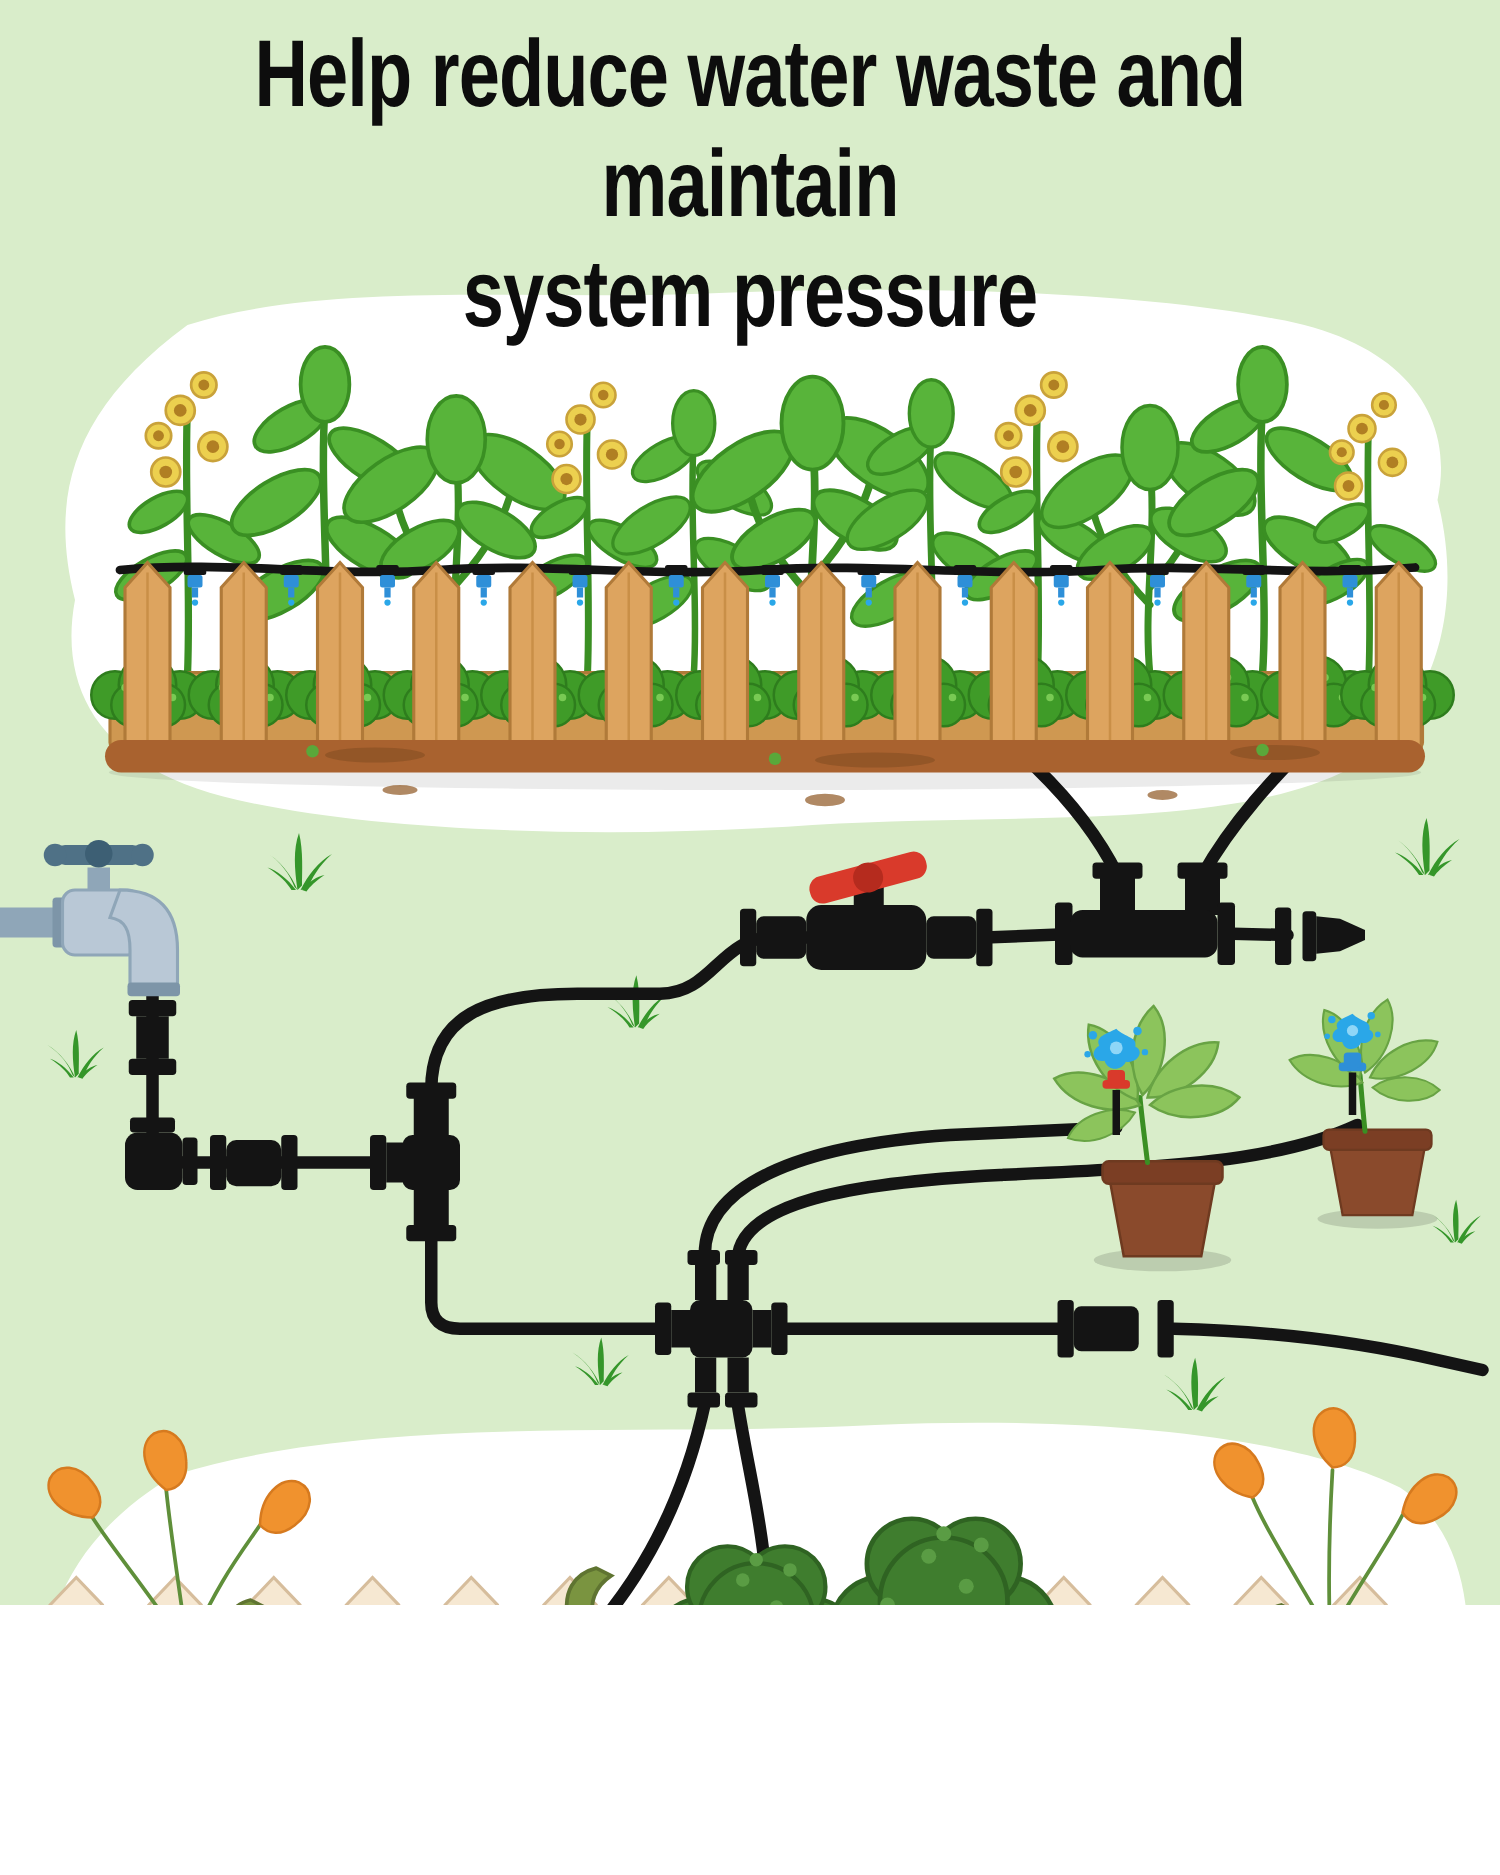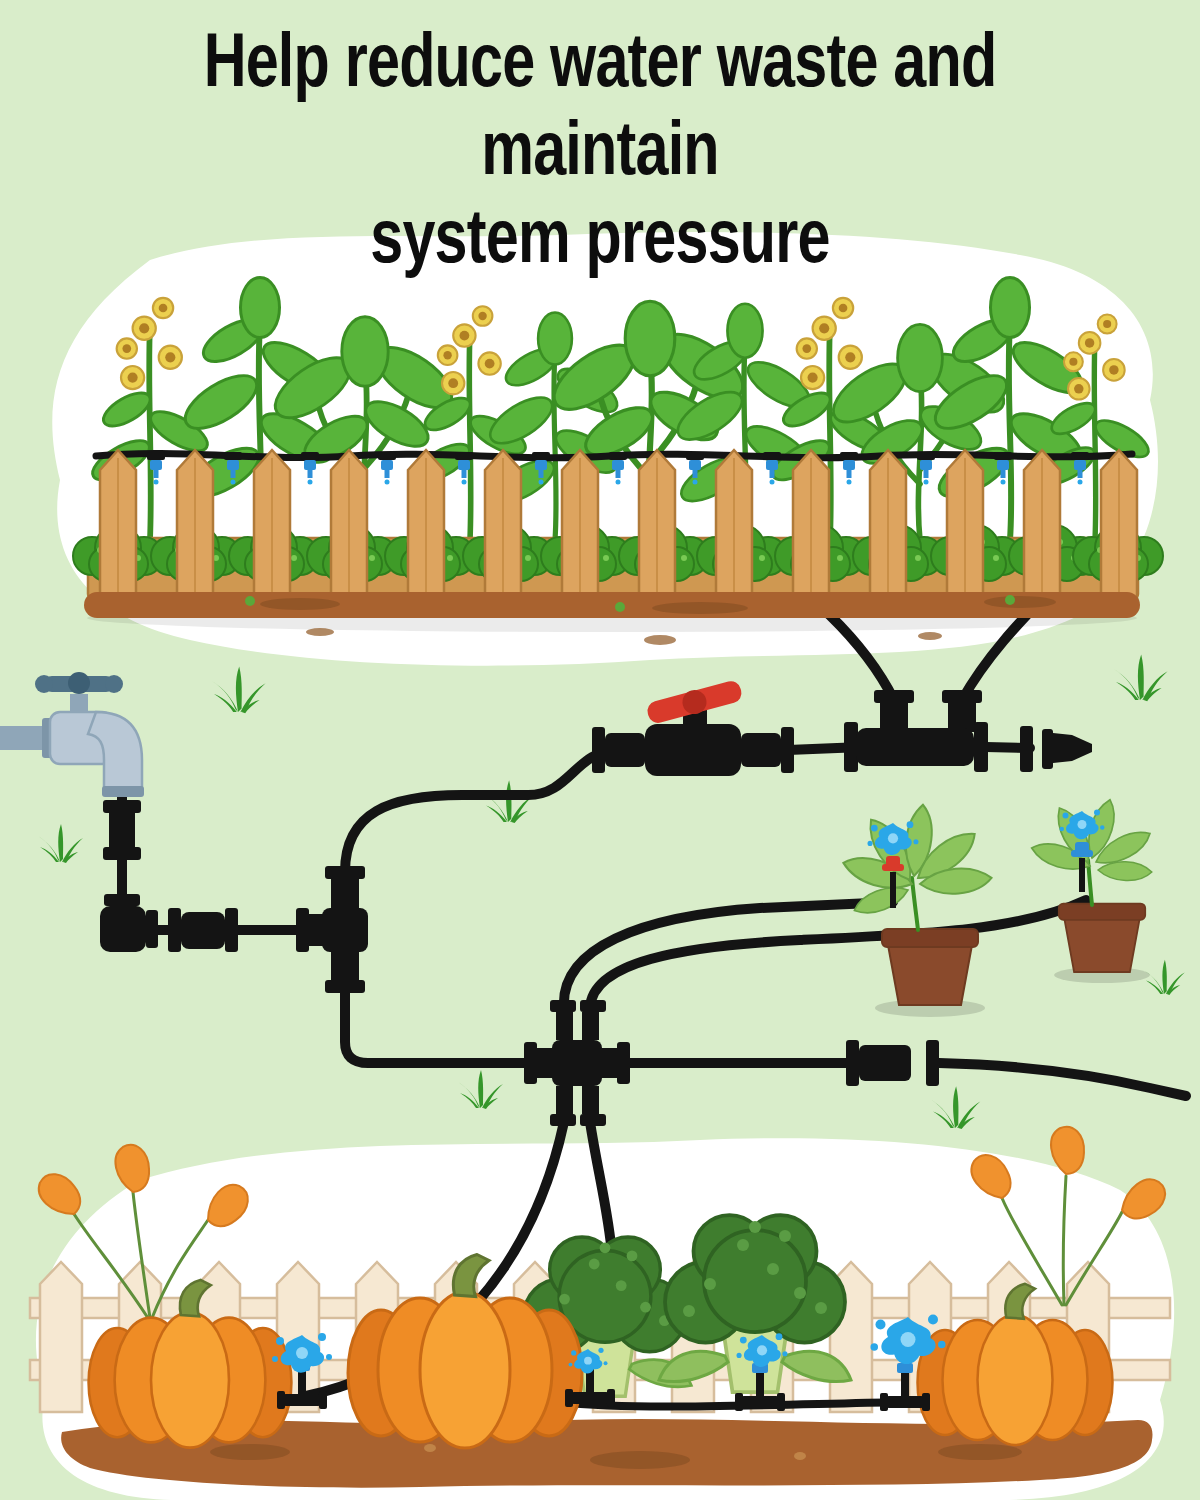--- a/index.html
+++ b/index.html
@@ -1,17 +1,17 @@
 <!DOCTYPE html>
 <html style="--bg: #d9edca; --blob: #ffffff; --title: #0d0d0d; --tube: #141414; --valve_handle: #d93a2b; --water: #2aa7e8; --dripper: #2e8fd8; --fence_wood: #dda45f; --fence_wood_dark: #b07a39; --plank: #cf9851; --fence_light: #f6e8d2; --fence_light_stroke: #d6bd9c; --soil: #a9622f; --soil_dark: #7e4a1f; --plant: #58b43a; --plant_dark: #3a8f23; --bush: #3f9b28; --bush_dark: #2e7d1d; --pumpkin: #f7a234; --pumpkin_mid: #ef8c25; --pumpkin_dark: #e0791d; --pumpkin_stroke: #c96a15; --broccoli: #3f7d2e; --broccoli_dark: #2f6322; --pot: #8a4a2c; --pot_rim: #7b3e24; --faucet: #b9c8d6; --faucet_dark: #8fa6b8; --faucet_handle: #4f7186; --flower: #ecd04f; --grass: #35962a; --leaf_orange: #f0922e;"><head>
 <meta charset="utf-8">
 <style>
   html,body{margin:0;padding:0;}
   .canvas{
-    position:relative;width:1200px;height:1500px;overflow:hidden;
+    position:relative;width:1200px;height:1284px;overflow:hidden;
     background:var(--bg,#d9edca);
     font-family:"Liberation Sans",sans-serif;
   }
   .title{
     position:absolute;top:16px;left:0;width:1200px;z-index:2;margin:0;
     text-align:center;color:var(--title,#0d0d0d);
     font-size:76px;font-weight:bold;line-height:1.16;letter-spacing:-1px;
     transform:scaleX(.78);transform-origin:50% 0;
   }
   .title span{display:block;}

